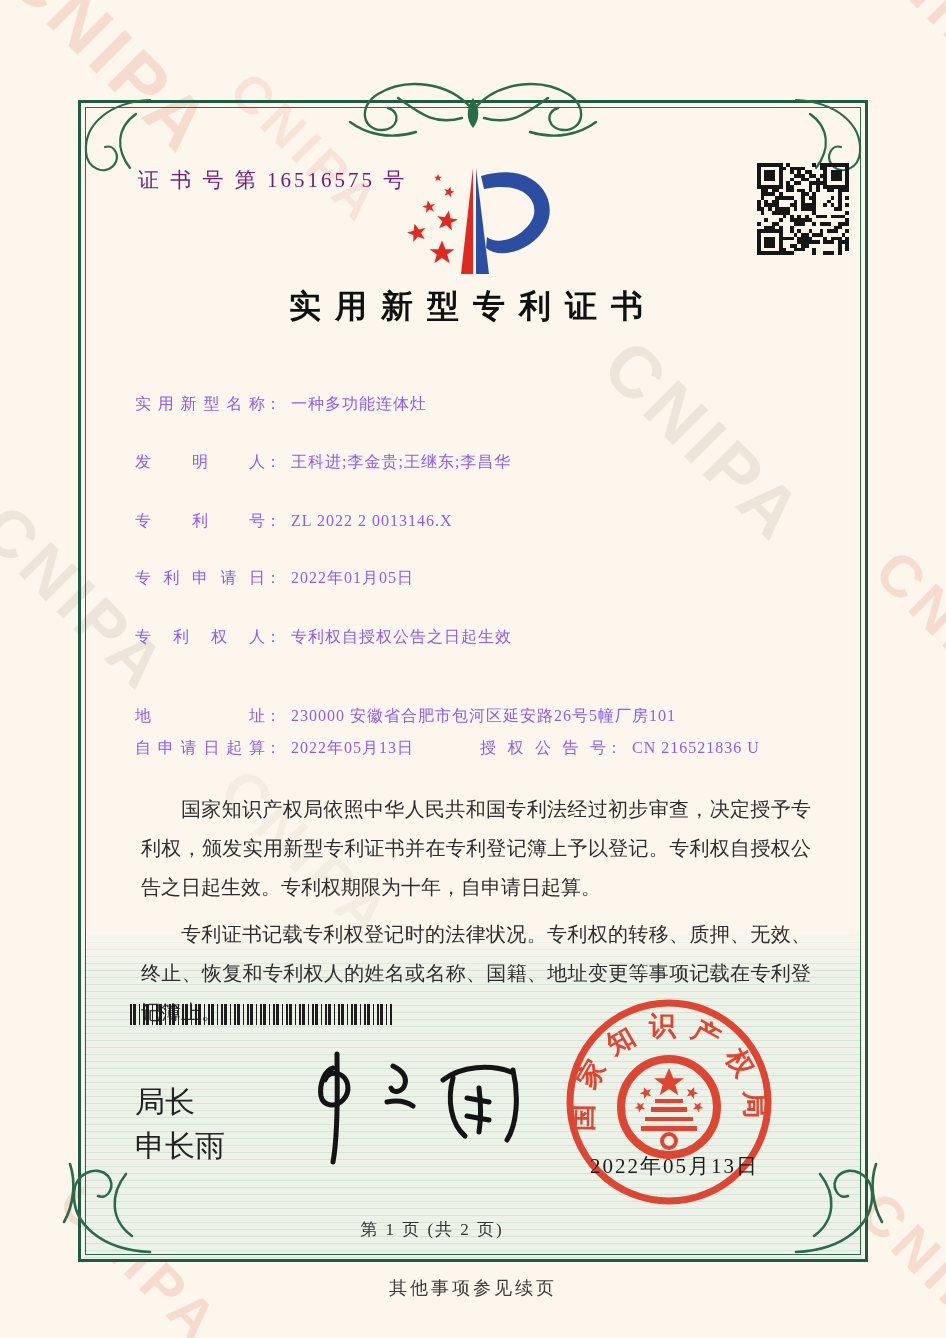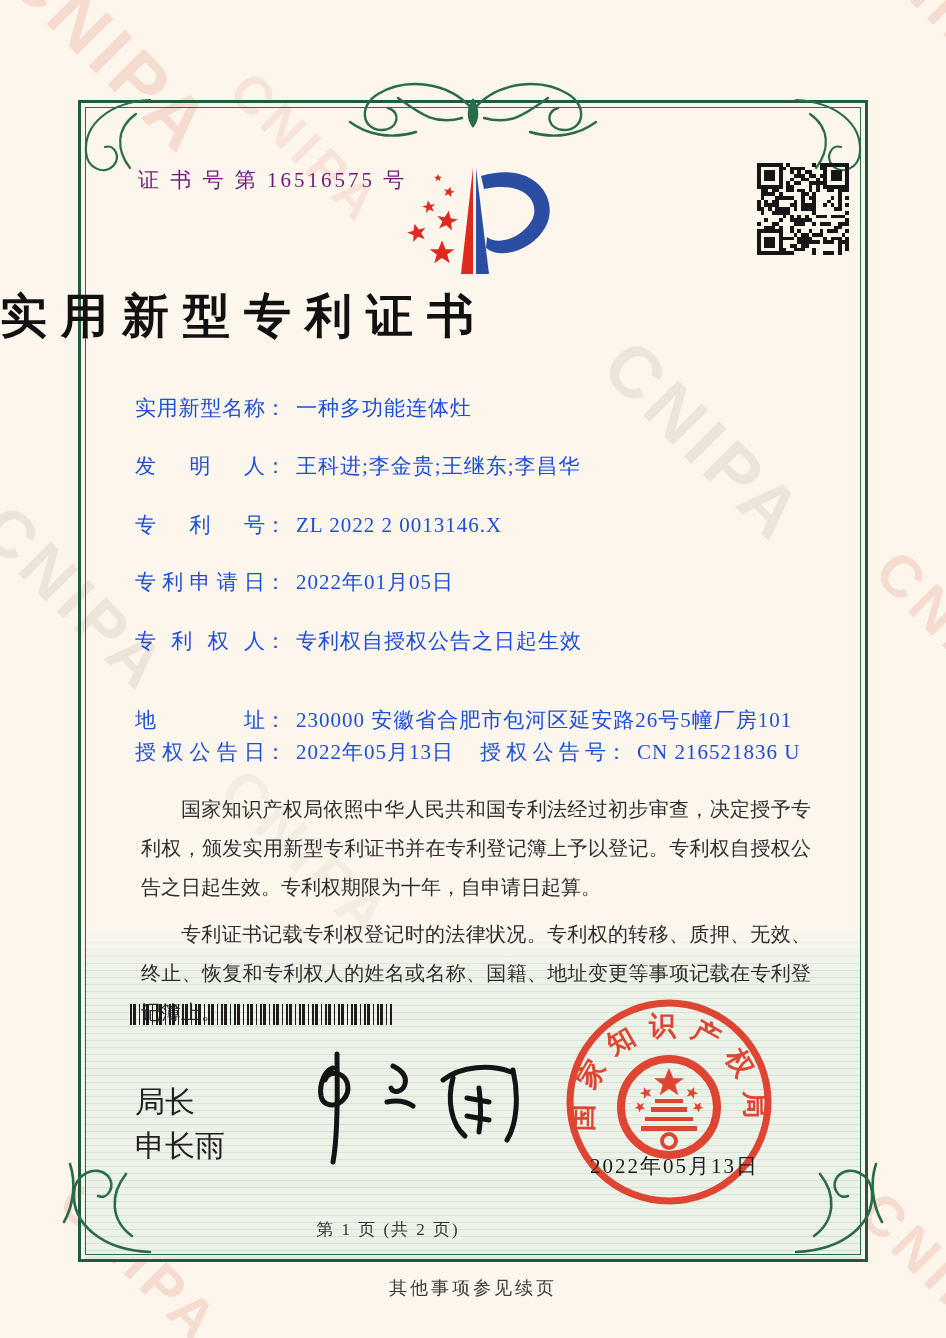--- a/index.html
+++ b/index.html
@@ -37,25 +37,25 @@
     content:"";position:absolute;left:0;top:0;right:0;height:46px;
     background:linear-gradient(180deg,#fcf6ed 0%,rgba(252,246,237,0) 100%);
   }
   
   .cert-no{
     position:absolute;left:138px;top:166px;font-size:21px;letter-spacing:3px;color:#701a75;
   }
   .logo{position:absolute;left:392px;top:158px;width:180px;height:124px;}
   .qr{position:absolute;left:757px;top:163px;width:92px;height:92px;}
   .title{
-    position:absolute;left:0;top:285px;width:946px;
-    font-size:47px;font-weight:bold;letter-spacing:14px;color:#111;
-  }
-  
-  .row{position:absolute;left:135px;font-size:21px;color:#1d4ed8;white-space:nowrap;}
+    position:absolute;left:0;top:285px;width:946px;text-align:center;
+    font-size:32px;font-weight:bold;letter-spacing:14px;color:#111;
+  }
+  
+  .row{position:absolute;left:135px;font-size:16px;color:#8b5cf6;white-space:nowrap;}
   .f-label{
     display:inline-block;width:130px;text-align:justify;text-align-last:justify;
     vertical-align:bottom;
   }
   .f-colon{display:inline-block;margin-right:10px;}
   .f-value{letter-spacing:1px;}
   .row2col .col2{position:absolute;left:345px;top:0;white-space:nowrap;}
   .col2 .f-label{width:126px;}
   
   .paras{
@@ -80,21 +80,21 @@
   .signature{position:absolute;left:275px;top:1040px;width:270px;height:130px;}
   
   .seal{position:absolute;left:562px;top:995px;width:214px;height:214px;opacity:0.93;}
   .seal-date{
     position:absolute;left:590px;top:1152px;font-size:21px;color:#1c1c1c;
     letter-spacing:2px;white-space:nowrap;
   }
   
   .page-info{
     position:absolute;left:0;top:1218px;width:776px;text-align:center;
-    font-size:17px;color:#333;letter-spacing:2px;
+    font-size:17px;color:#333;letter-spacing:2px;padding-left:44px;
   }
   .continuation{
     position:absolute;left:0;top:1276px;width:946px;text-align:center;
     font-size:18px;color:#3a3a3a;letter-spacing:3px;
   }
   .ornament{position:absolute;pointer-events:none;}
 </style>
 </head>
 <body>
 
@@ -503,21 +503,21 @@
   <span class="f-label">专利申请日</span><span class="f-colon">：</span><span class="f-value">2022年01月05日</span>
 </div>
 <div class="row" style="top:627px;">
   <span class="f-label">专利权人</span><span class="f-colon">：</span><span class="f-value">专利权自授权公告之日起生效</span>
 </div>
 <div class="row" style="top:706px;">
   <span class="f-label">地址</span><span class="f-colon">：</span><span class="f-value">230000 安徽省合肥市包河区延安路26号5幢厂房101</span>
 </div>
 <div class="row row2col" style="top:738px;">
   <span>
-    <span class="f-label">授权公告日</span><span class="f-colon">：</span><span class="f-value">2022年05月13日</span>
+    <span class="f-label">自申请日起算</span><span class="f-colon">：</span><span class="f-value">2022年05月13日</span>
   </span>
   <span class="col2">
     <span class="f-label">授权公告号</span><span class="f-colon">：</span><span class="f-value">CN 216521836 U</span>
   </span>
 </div>
 
 <div class="paras">
   <p>国家知识产权局依照中华人民共和国专利法经过初步审查，决定授予专利权，颁发实用新型专利证书并在专利登记簿上予以登记。专利权自授权公告之日起生效。专利权期限为十年，自申请日起算。</p>
   <p>专利证书记载专利权登记时的法律状况。专利权的转移、质押、无效、终止、恢复和专利权人的姓名或名称、国籍、地址变更等事项记载在专利登记簿上。</p>
 </div>

